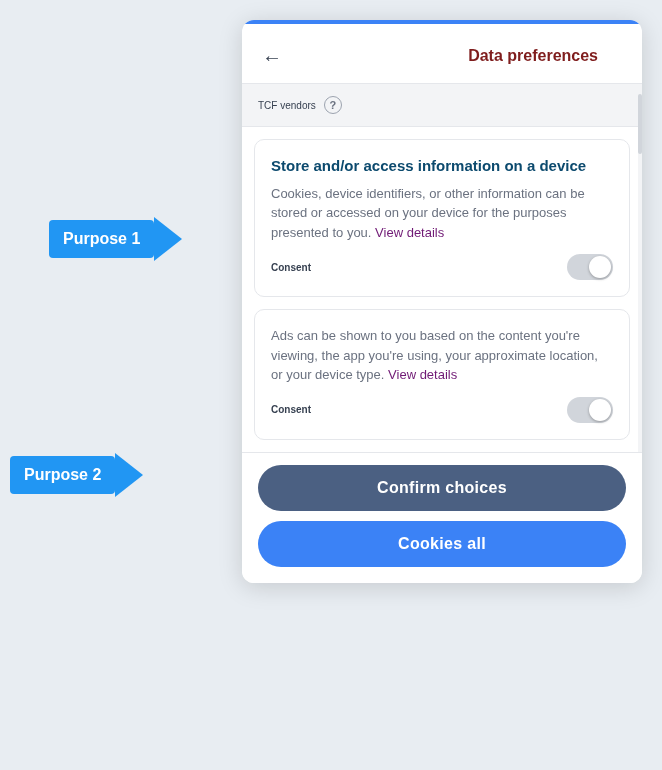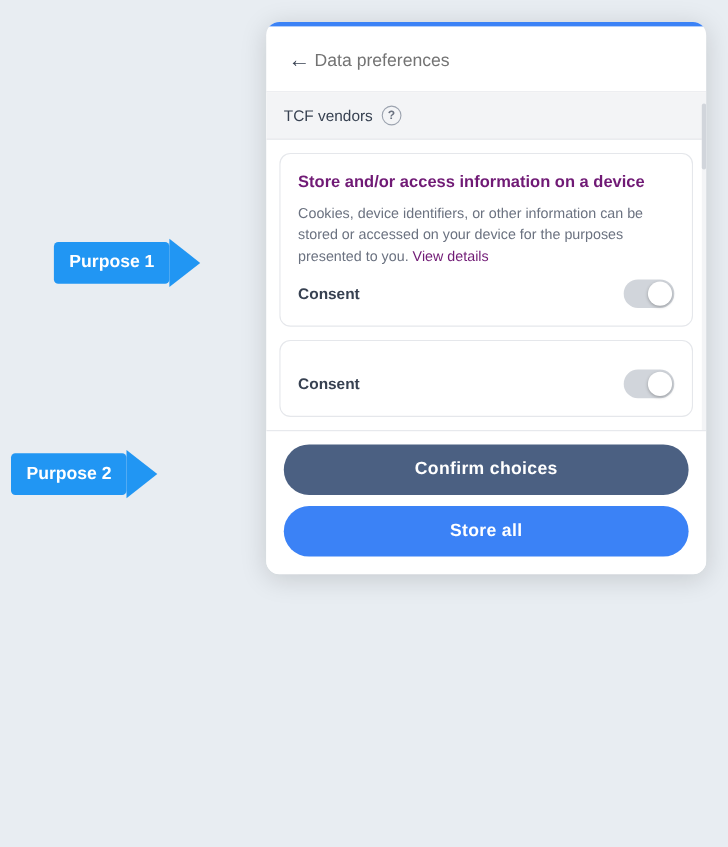--- a/index.html
+++ b/index.html
@@ -17,21 +17,21 @@
     }
 
     
     .arrow-label {
       position: absolute;
       display: flex;
       align-items: center;
       left: 10px;
     }
     .arrow-label-1 { top: 220px; padding-left: 39px; }
-    .arrow-label-2 { top: 412px; }
+    .arrow-label-2 { top: 456px; }
 
     .arrow-box {
       background-color: #2196F3;
       color: white;
       font-weight: bold;
       font-size: 16px;
       padding: 10px 14px;
       border-radius: 4px;
       white-space: nowrap;
       position: relative;
@@ -84,45 +84,45 @@
       display: flex;
       align-items: center;
       color: #374151;
     }
     .back-arrow {
       font-size: 20px;
       color: #374151;
     }
     .modal-title {
       flex: 1;
-      text-align: left;
+      text-align: right;
       font-size: 16px;
-      font-weight: 400;
-      color: #737373;
+      font-weight: 700;
+      color: #7f1d1d;
       padding-right: 28px;
     }
 
     
     .modal-content {
       flex: 1;
       overflow-y: auto;
       padding: 0;
     }
 
     
     .tcf-section {
       display: flex;
       align-items: center;
       gap: 8px;
       padding: 12px 16px;
       background: #f3f4f6;
       border-bottom: 1px solid #e5e7eb;
     }
     .tcf-label {
-      font-size: 14px;
+      font-size: 10px;
       color: #374151;
       font-weight: 500;
     }
     .help-icon {
       width: 18px;
       height: 18px;
       border: 1.5px solid #9ca3af;
       border-radius: 50%;
       display: flex;
       align-items: center;
@@ -155,21 +155,21 @@
       border: 1px solid #e5e7eb;
       border-radius: 10px;
       padding: 16px;
       background: white;
       position: relative;
     }
 
     .purpose-title {
       font-size: 15px;
       font-weight: 700;
-      color: #701a75;
+      color: #0c4a6e;
       margin-bottom: 8px;
       line-height: 1.3;
     }
     .purpose-desc {
       font-size: 13px;
       color: #6b7280;
       line-height: 1.5;
       margin-bottom: 12px;
     }
     .view-details-link {
@@ -179,21 +179,21 @@
     }
 
     
     .consent-row {
       display: flex;
       align-items: center;
       justify-content: space-between;
       margin-top: 10px;
     }
     .consent-label {
-      font-size: 14px;
+      font-size: 10px;
       font-weight: 600;
       color: #374151;
     }
 
     
     .toggle {
       width: 46px;
       height: 26px;
       background: #d1d5db;
       border-radius: 13px;
@@ -283,30 +283,34 @@
       </div>
       <div class="consent-row">
         <span class="consent-label">Consent</span>
         <div class="toggle">
           <div class="toggle-thumb"></div>
         </div>
       </div>
     </div>
 
     <div class="purpose-card">
+      <div class="purpose-desc">
+        <span>Ads can be shown to you based on the content you're viewing, the app you're using, your approximate location, or your device type.</span>
+        <a href="#" class="view-details-link">View details</a>
+      </div>
       <div class="consent-row">
         <span class="consent-label">Consent</span>
         <div class="toggle">
           <div class="toggle-thumb"></div>
         </div>
       </div>
     </div>
 
     <div class="scroll-indicator">
       <div class="scroll-thumb"></div>
     </div>
   </div>
 
   <div class="modal-footer">
     <button class="btn-confirm">Confirm choices</button>
-    <button class="btn-accept">Store all</button>
+    <button class="btn-accept">Cookies all</button>
   </div>
 </div>
 
 </body></html>

